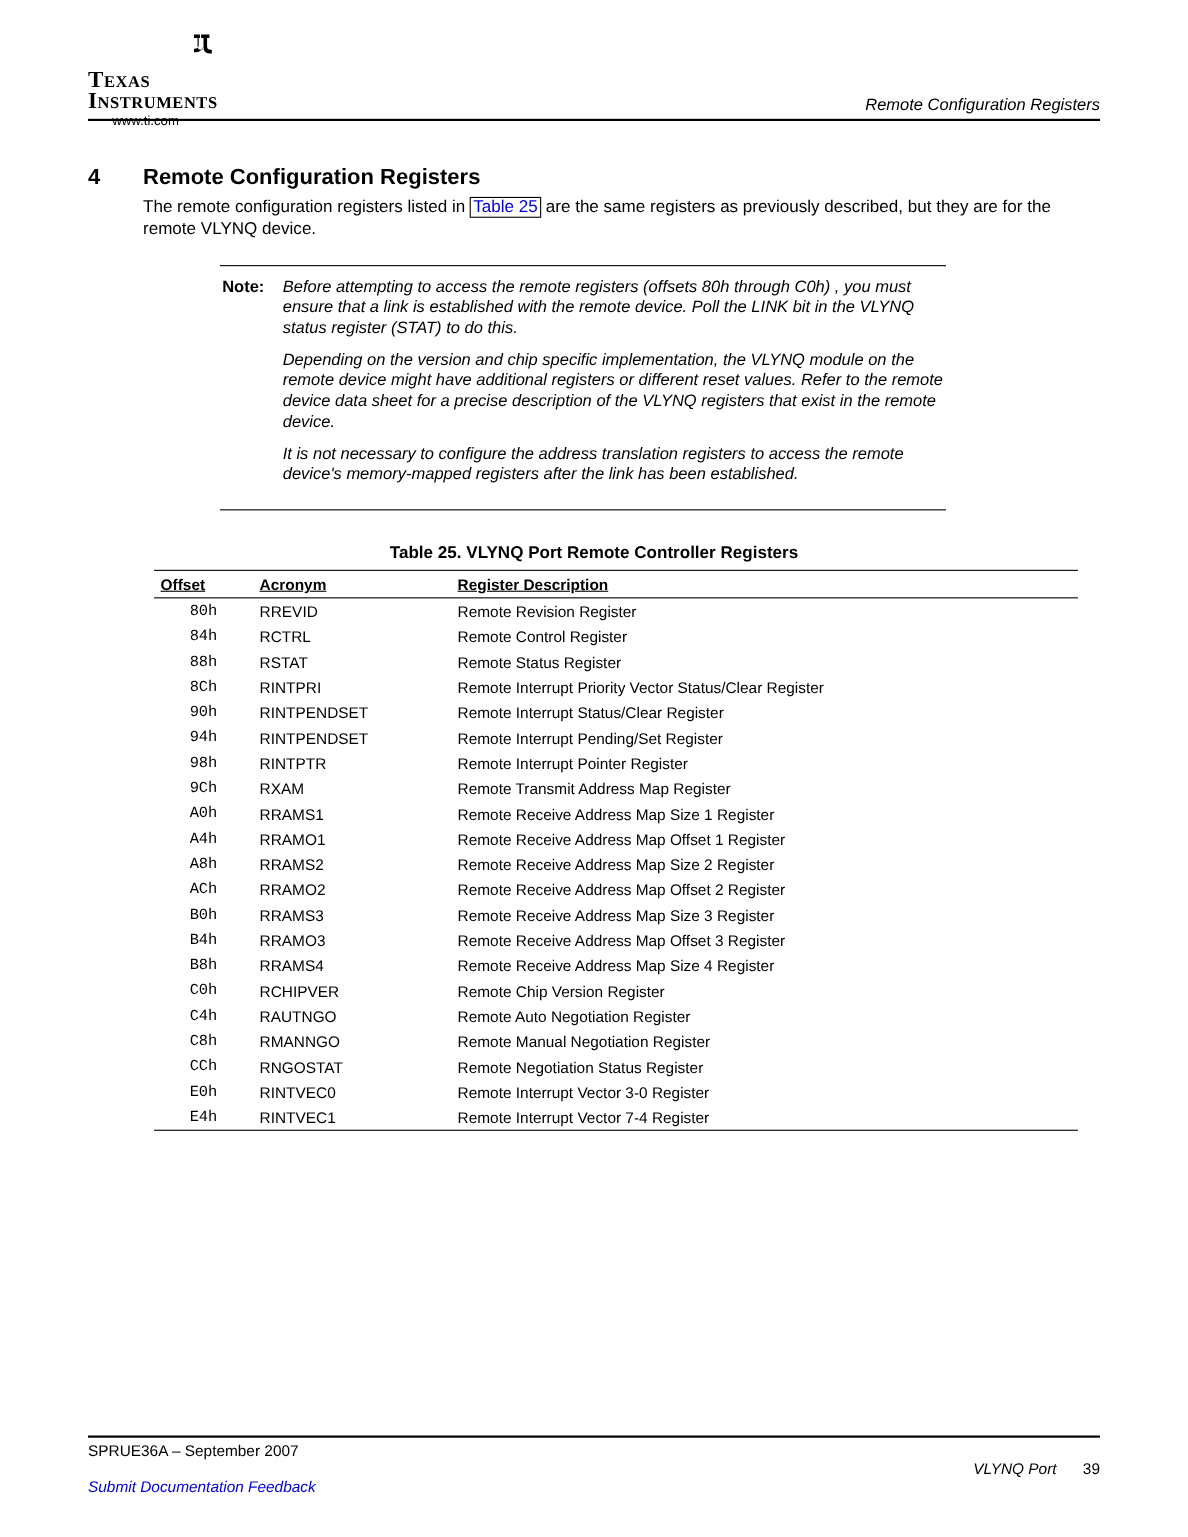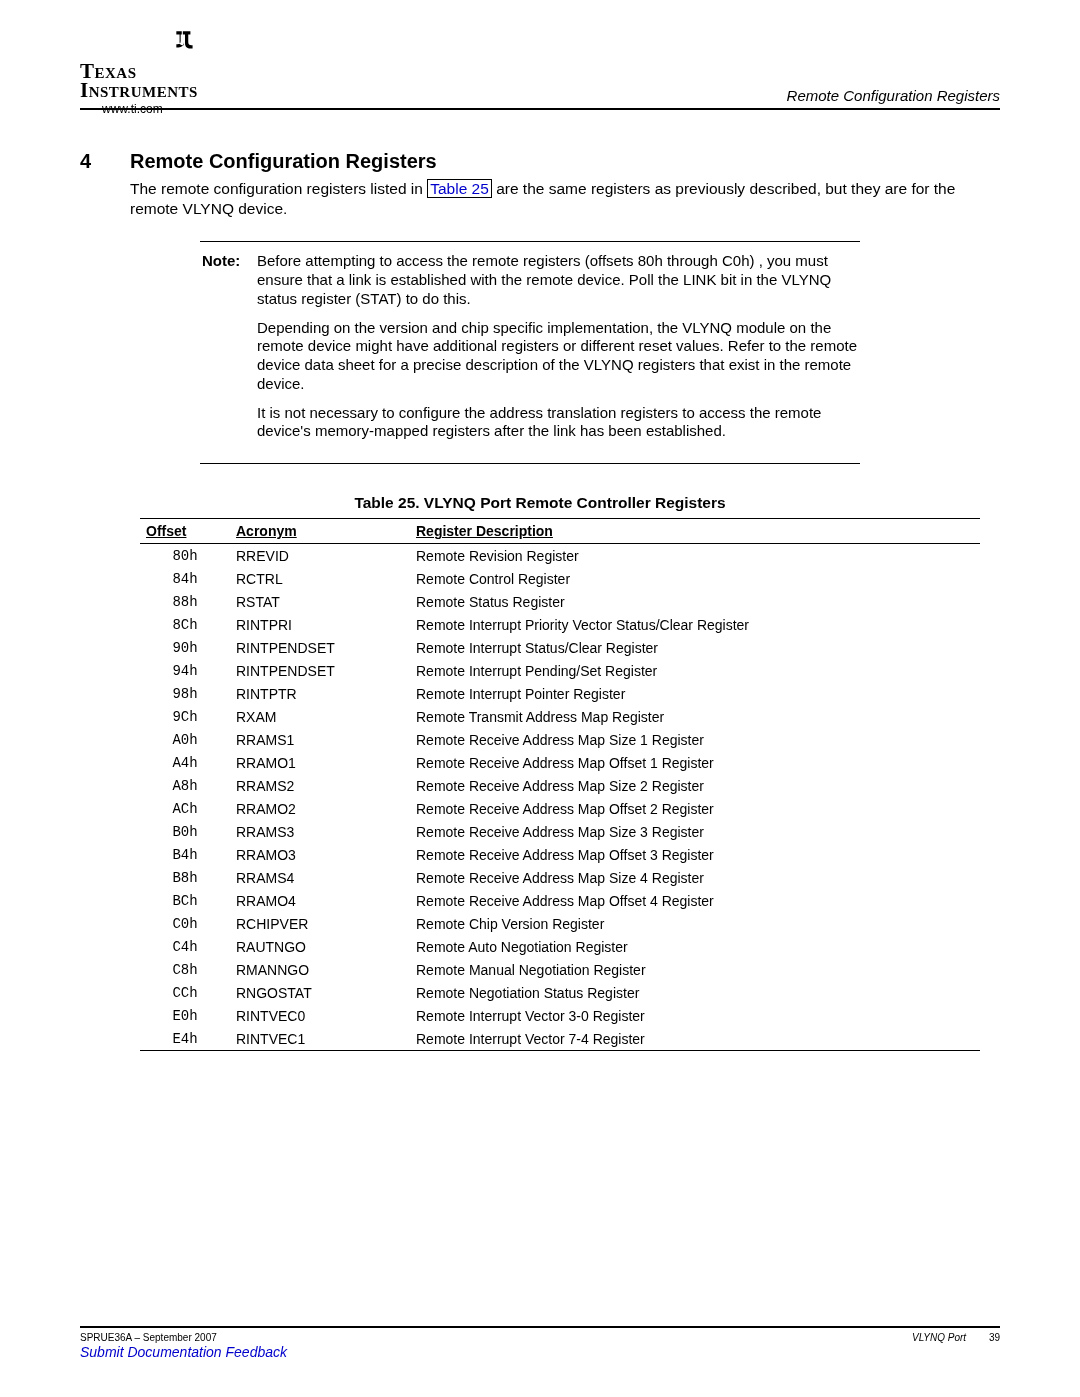--- a/index.html
+++ b/index.html
@@ -88,21 +88,21 @@
     border: none;
     border-top: 1.5px solid #000;
   }
   .note-inner {
     padding: 10px 2px 12px 2px;
     font-size: 15px;
     line-height: 1.25;
   }
   .note-inner .note-row { display: flex; }
   .note-inner .note-lbl { font-weight: bold; width: 55px; flex: none; }
-  .note-inner p { margin-bottom: 10px; }
+  .note-inner p { margin-bottom: 10px; font-style: italic; }
 
   
   .tbl-caption {
     text-align: center;
     font-weight: bold;
     font-size: 15.5px;
     margin-top: 30px;
     margin-bottom: 6px;
   }
   table.regs {
@@ -136,24 +136,24 @@
     bottom: 36px;
   }
   .ftr-rule {
     border: none;
     border-top: 2px solid #000;
     margin-bottom: 4px;
   }
   .ftr-row {
     display: flex;
     justify-content: space-between;
-    font-size: 10px;
+    font-size: 14px;
   }
   .ftr-left {}
-  .ftr-right { font-style: italic; }
+  .ftr-right { font-style: italic; margin-top: 16px; }
   .ftr-pgnum { font-style: normal; margin-left: 20px; }
   .ftr-link {
     color: #0000cc;
     font-style: italic;
     font-size: 14px;
     text-decoration: none;
   }
 </style>
 </head>
 <body>
@@ -282,25 +282,20 @@
           <td class="col-off">B4h</td>
           <td>RRAMO3</td>
           <td>Remote Receive Address Map Offset 3 Register</td>
         </tr>
         <tr>
           <td class="col-off">B8h</td>
           <td>RRAMS4</td>
           <td>Remote Receive Address Map Size 4 Register</td>
         </tr>
         <tr>
-          <td class="col-off">BCh</td>
-          <td>RRAMO4</td>
-          <td>Remote Receive Address Map Offset 4 Register</td>
-        </tr>
-        <tr>
           <td class="col-off">C0h</td>
           <td>RCHIPVER</td>
           <td>Remote Chip Version Register</td>
         </tr>
         <tr>
           <td class="col-off">C4h</td>
           <td>RAUTNGO</td>
           <td>Remote Auto Negotiation Register</td>
         </tr>
         <tr>

